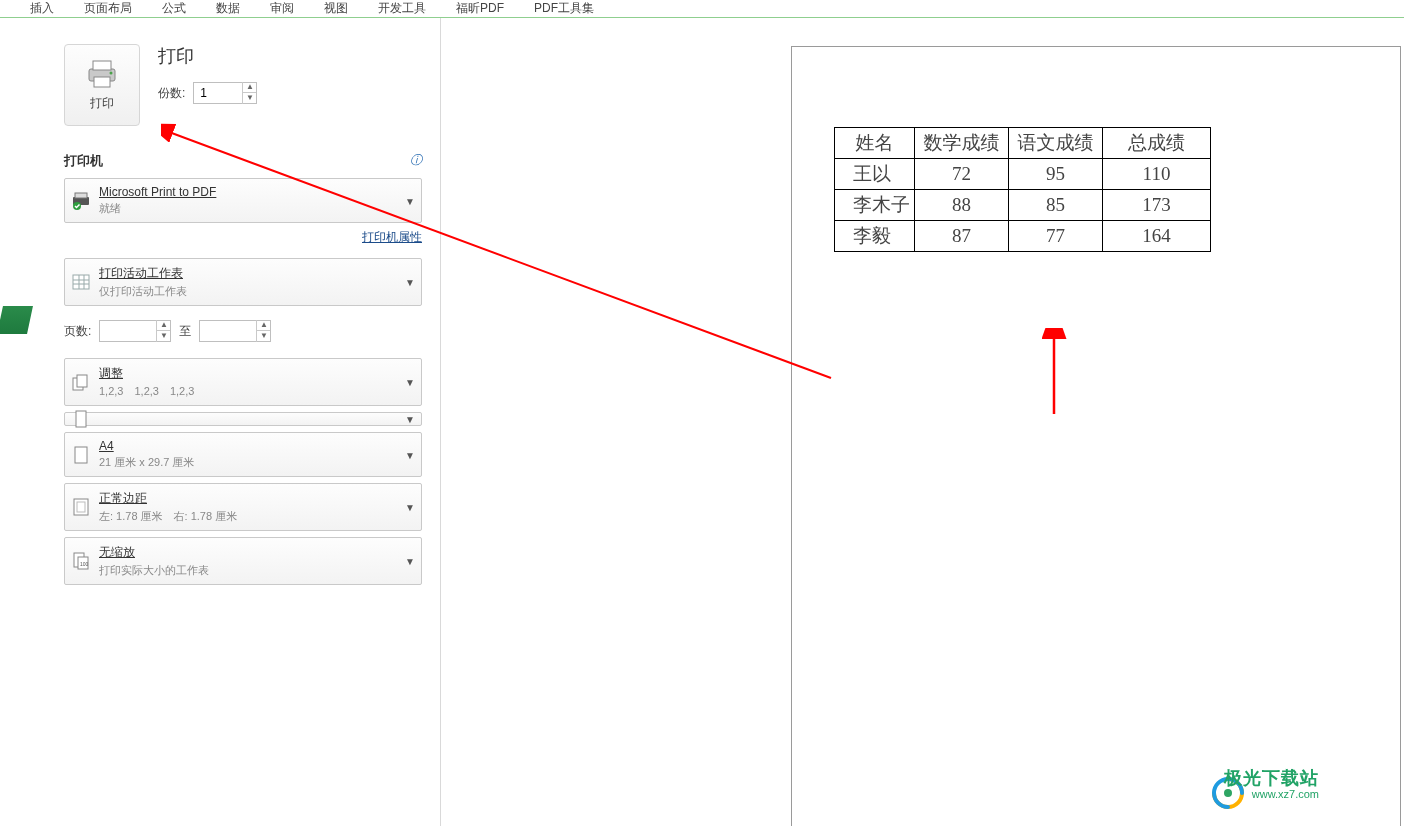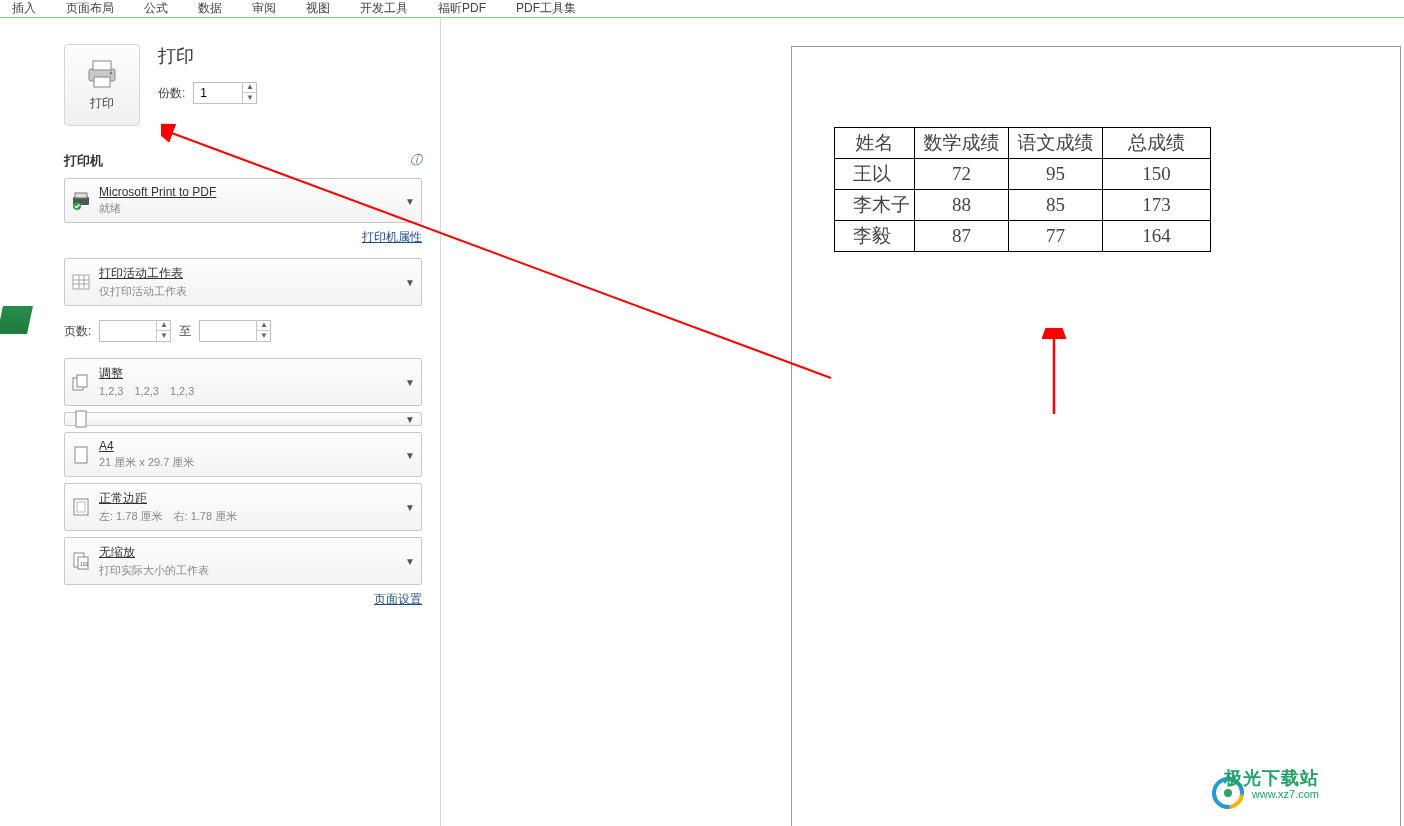--- a/index.html
+++ b/index.html
@@ -1,19 +1,19 @@
 <!DOCTYPE html>
 <html><head>
 <meta charset="utf-8">
 <style>
   * { box-sizing: border-box; margin: 0; padding: 0; }
   html, body { width: 1404px; height: 826px; font-family: "Microsoft YaHei", Arial, sans-serif; font-size: 12px; color: #444; background: #fff; overflow: hidden; }
 
   
-  .ribbon { height: 18px; border-bottom: 1px solid #8fcf8f; display: flex; align-items: flex-end; padding-left: 2px; gap: 0; }
+  .ribbon { height: 18px; border-bottom: 1px solid #8fcf8f; display: flex; align-items: flex-end; padding-left: 20px; gap: 0; }
   .ribbon .tab { padding: 0 10px; height: 16px; line-height: 14px; font-size: 12px; color: #444; cursor: pointer; }
   .ribbon .gap { width: 10px; }
 
   .body { display: flex; height: calc(826px - 18px); }
 
   
   .leftbar { width: 36px; position: relative; }
   .leftbar .marker2 { position: absolute; top: 288px; left: 0; width: 30px; height: 28px; background: linear-gradient(to bottom,#2a8b4a,#1e7a3e); transform: skewX(-12deg); }
 
   
@@ -238,21 +238,20 @@
               <rect x="7" y="6" width="10" height="12" fill="#fff" stroke="#888"></rect>
               <text x="9" y="15" font-size="5" fill="#555">100</text>
             </svg>
         </span>
         <div class="t1">无缩放</div>
         <div class="t2">打印实际大小的工作表</div>
         <span class="chev">▼</span>
       </div>
     </div>
 
-    <div class="link-row"><a>页面设置</a></div>
   </div>
 
   <div class="divider"></div>
 
   <div class="preview">
     <div class="page">
       <div class="page-inner">
         <table class="data">
           <thead>
               <tr>
@@ -260,21 +259,21 @@
             <th class="c-s1">数学成绩</th>
             <th class="c-s2">语文成绩</th>
             <th class="c-s3">总成绩</th>
           </tr>
             </thead>
           <tbody>
             <tr>
               <td class="name">王以</td>
               <td>72</td>
               <td>95</td>
-              <td>150</td>
+              <td>110</td>
             </tr>
             <tr>
               <td class="name">李木子</td>
               <td>88</td>
               <td>85</td>
               <td>173</td>
             </tr>
             <tr>
               <td class="name">李毅</td>
               <td>87</td>

